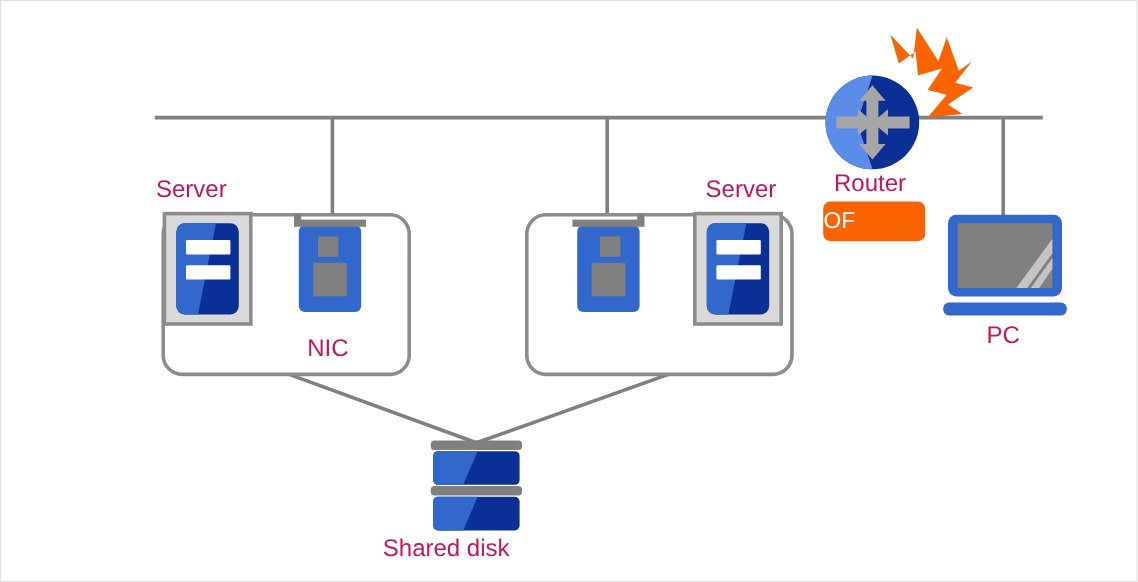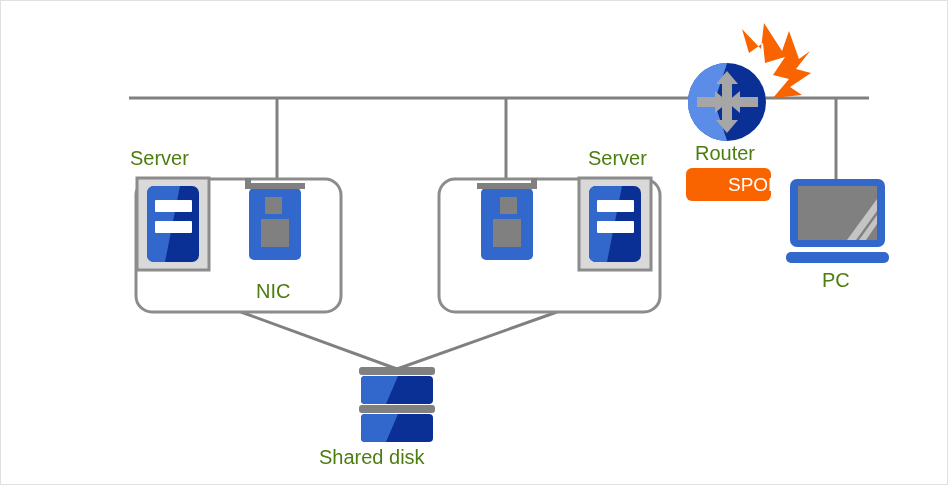--- a/index.html
+++ b/index.html
@@ -1,21 +1,21 @@
 <!DOCTYPE html>
 <html><head>
 <meta charset="utf-8">
 <style>
   html,body{margin:0;padding:0;background:#ffffff;}
   body{width:948px;height:485px;overflow:hidden;
        font-family:"Liberation Sans","DejaVu Sans",sans-serif;}
   #canvas{position:relative;width:948px;height:485px;background:#ffffff;
           border:1px solid #e0e0e0;box-sizing:border-box;}
   #svg{position:absolute;left:0;top:0;width:948px;height:485px;}
-  .lbl{position:absolute;color:#4d7c0f;font-size:20px;line-height:20px;
+  .lbl{position:absolute;color:#be185d;font-size:20px;line-height:20px;
        white-space:nowrap;font-family:"Liberation Sans","DejaVu Sans",sans-serif;}
   .spof-lbl{position:absolute;color:#ffffff;font-size:19px;line-height:19px;
        white-space:nowrap;font-family:"Liberation Sans","DejaVu Sans",sans-serif;}
 </style>
 </head>
 <body>
 
 <div id="canvas">
 
   <svg id="svg" viewBox="0 0 948 485" xmlns="http://www.w3.org/2000/svg">
@@ -104,19 +104,19 @@
   </svg>
 
   <div class="lbl" style="left:129px;top:147px;">Server</div>
 
   <div class="lbl" style="left:255px;top:280px;">NIC</div>
 
   <div class="lbl" style="left:587px;top:147px;">Server</div>
 
   <div class="lbl" style="left:694px;top:142px;">Router</div>
 
-  <div class="spof-lbl" style="left:727px;top:174px;">SPOF</div>
+  <div class="spof-lbl" style="left:660px;top:174px;">SPOF</div>
 
   <div class="lbl" style="left:821px;top:269px;text-align:center;">PC</div>
 
   <div class="lbl" style="left:318px;top:446px;">Shared disk</div>
 
 </div>
 
 </body></html>

